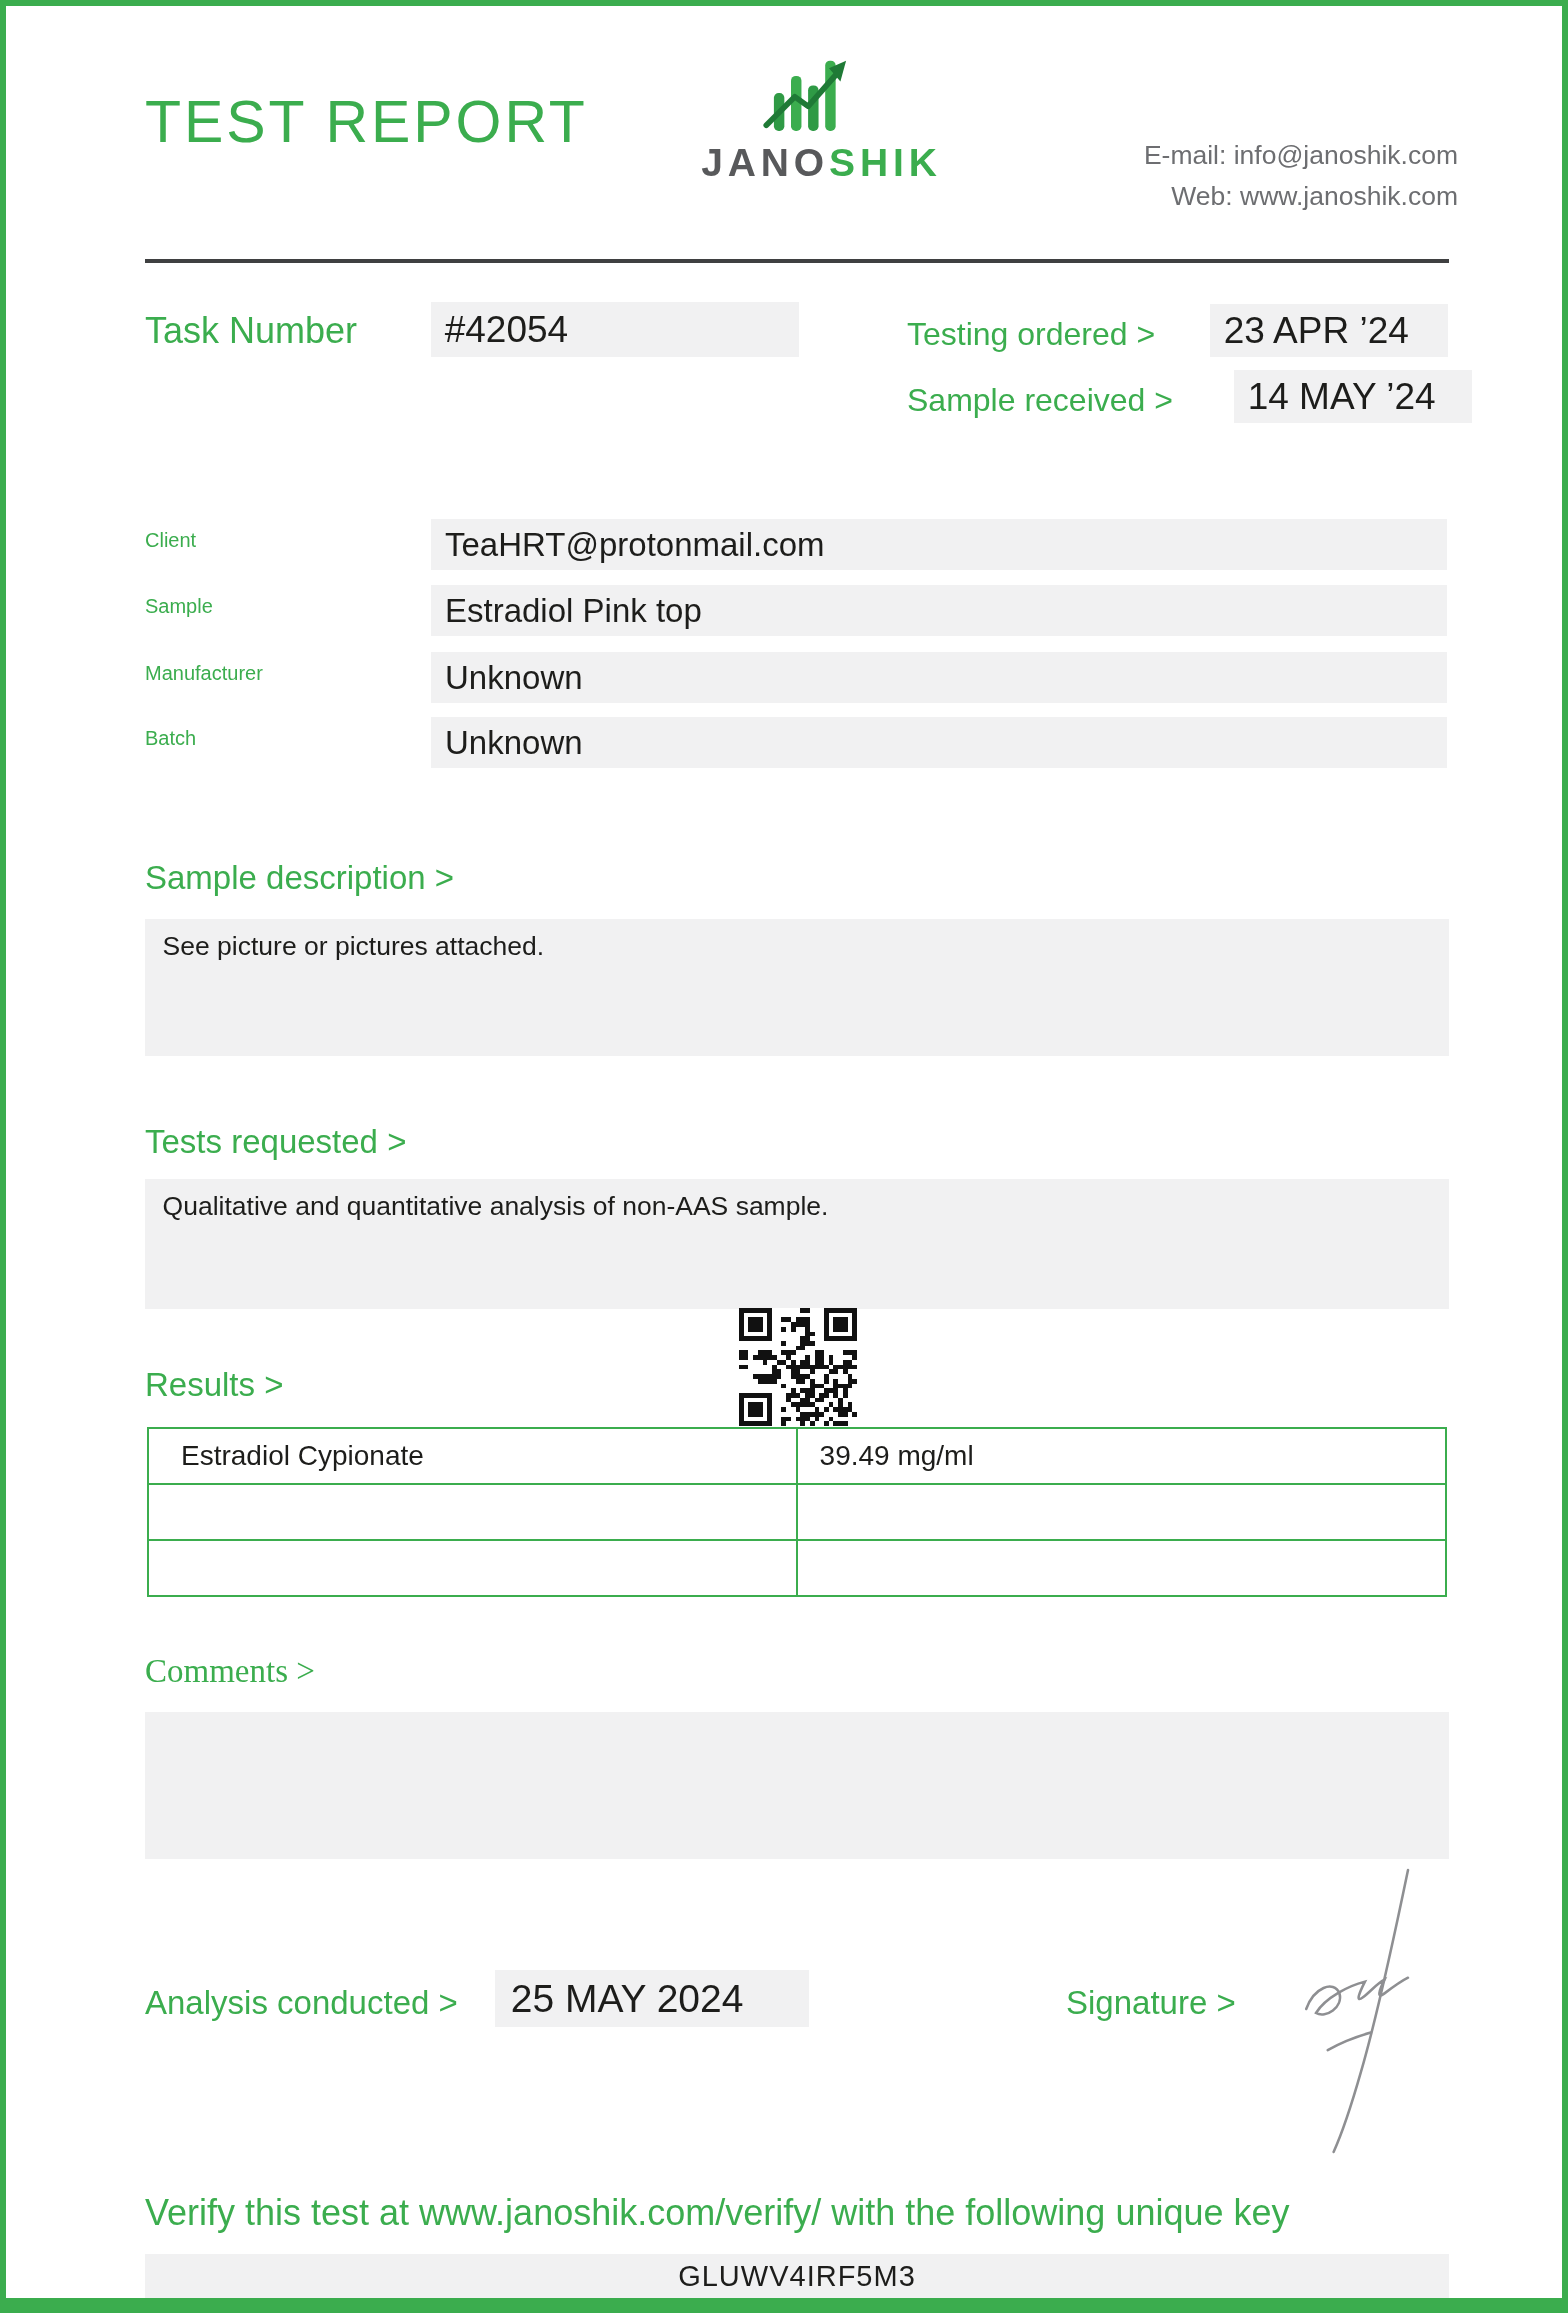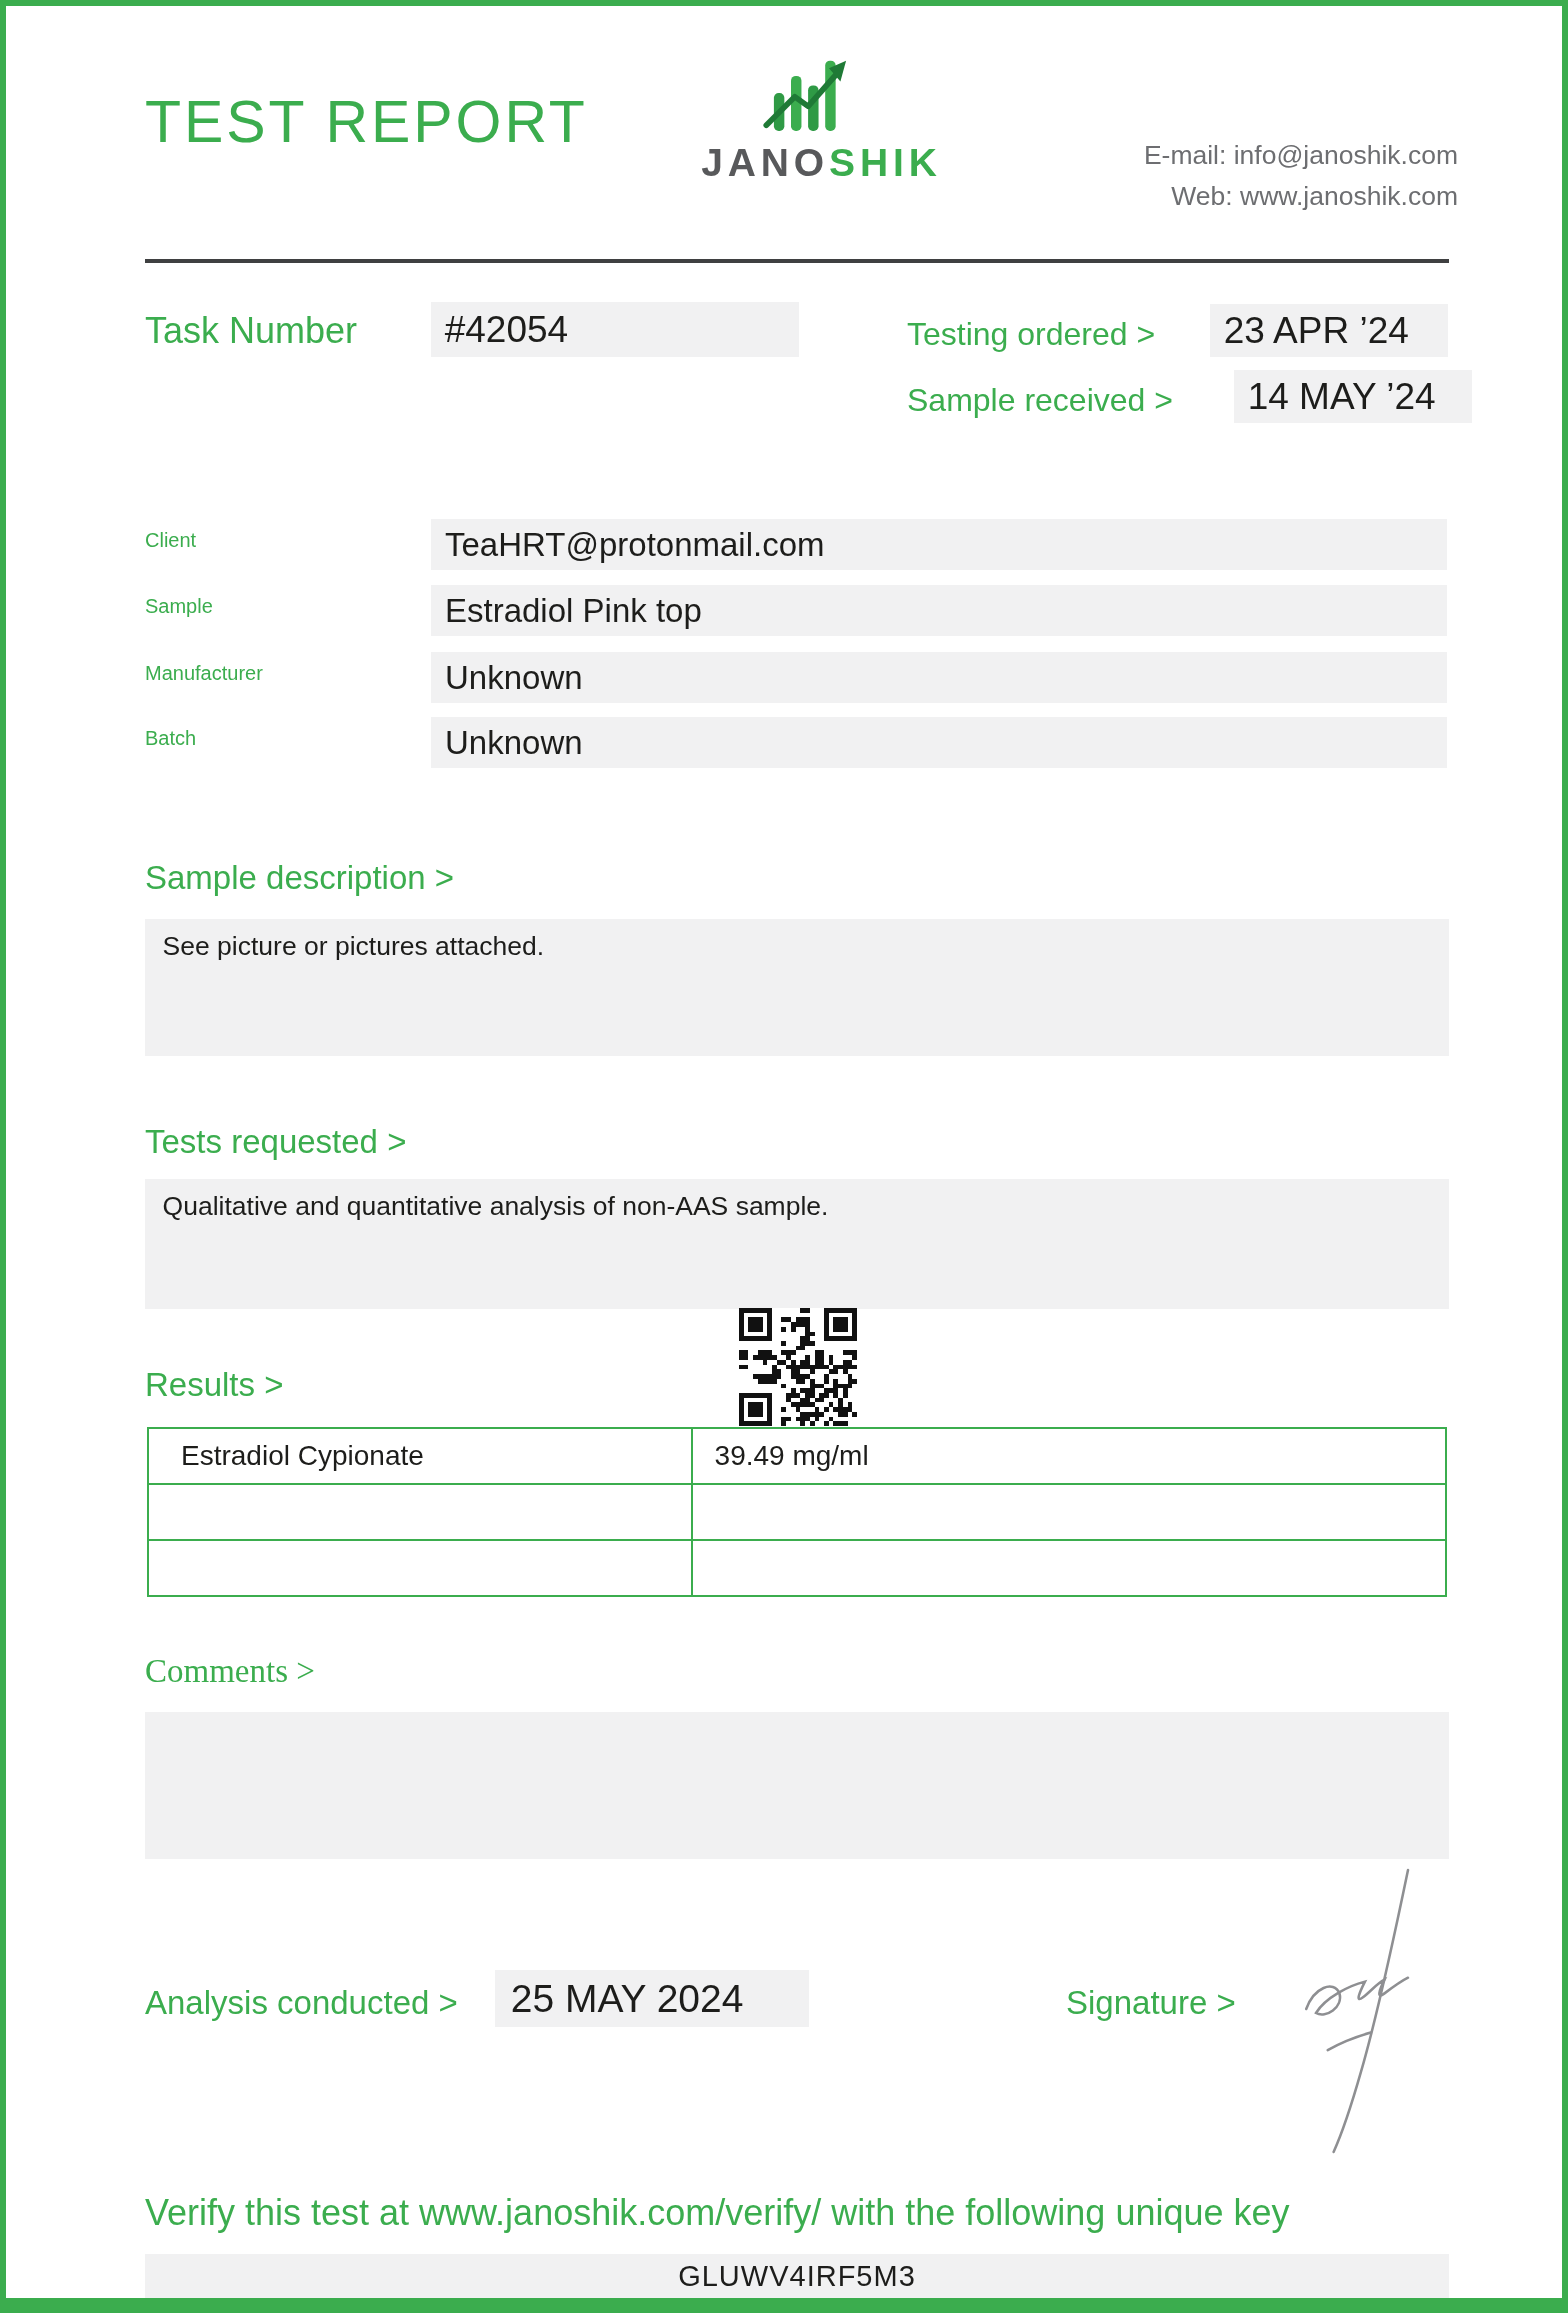--- a/index.html
+++ b/index.html
@@ -60,21 +60,21 @@
   .tests-box{top:1179px;height:130px;}
   .comments-box{top:1712px;height:147px;}
   .box-text{padding:11.8px 17.6px;font-size:26.5px;color:var(--dark-text);}
 
   
   .qr{position:absolute;left:739px;top:1308px;width:118px;height:118px;background:#fff;}
 
   
   .results-table{position:absolute;left:147px;top:1427px;width:1300px;border-collapse:collapse;table-layout:fixed;background:#fff;}
   .results-table td{border:2.9px solid var(--green);height:56px;font-size:28px;color:var(--dark-text);padding:0 0 0 21.6px;vertical-align:middle;white-space:nowrap;overflow:hidden;}
-  .results-table td.c1{width:544px;padding-left:32px;}
+  .results-table td.c1{width:649px;padding-left:32px;}
 
   
   .analysis-label{left:145px;top:1984px;font-size:33px;}
   .analysis-value{left:495px;top:1970px;width:314px;height:57px;font-size:39px;line-height:57px;padding-left:15.7px;}
   .signature-label{left:1066px;top:1984px;font-size:33px;}
   .signature{position:absolute;left:1269px;top:1864px;width:186px;height:294px;}
   .signature path{fill:none;stroke:#8e8f92;stroke-width:2.6;stroke-linecap:round;}
   .verify-text{position:absolute;left:145px;top:2192px;width:1306px;color:var(--green);font-size:36px;white-space:nowrap;}
   .key-box{position:absolute;left:145px;top:2254px;width:1304px;height:45px;background:var(--box-bg);text-align:center;font-size:29px;line-height:45px;letter-spacing:1px;color:var(--dark-text);}
 </style>

